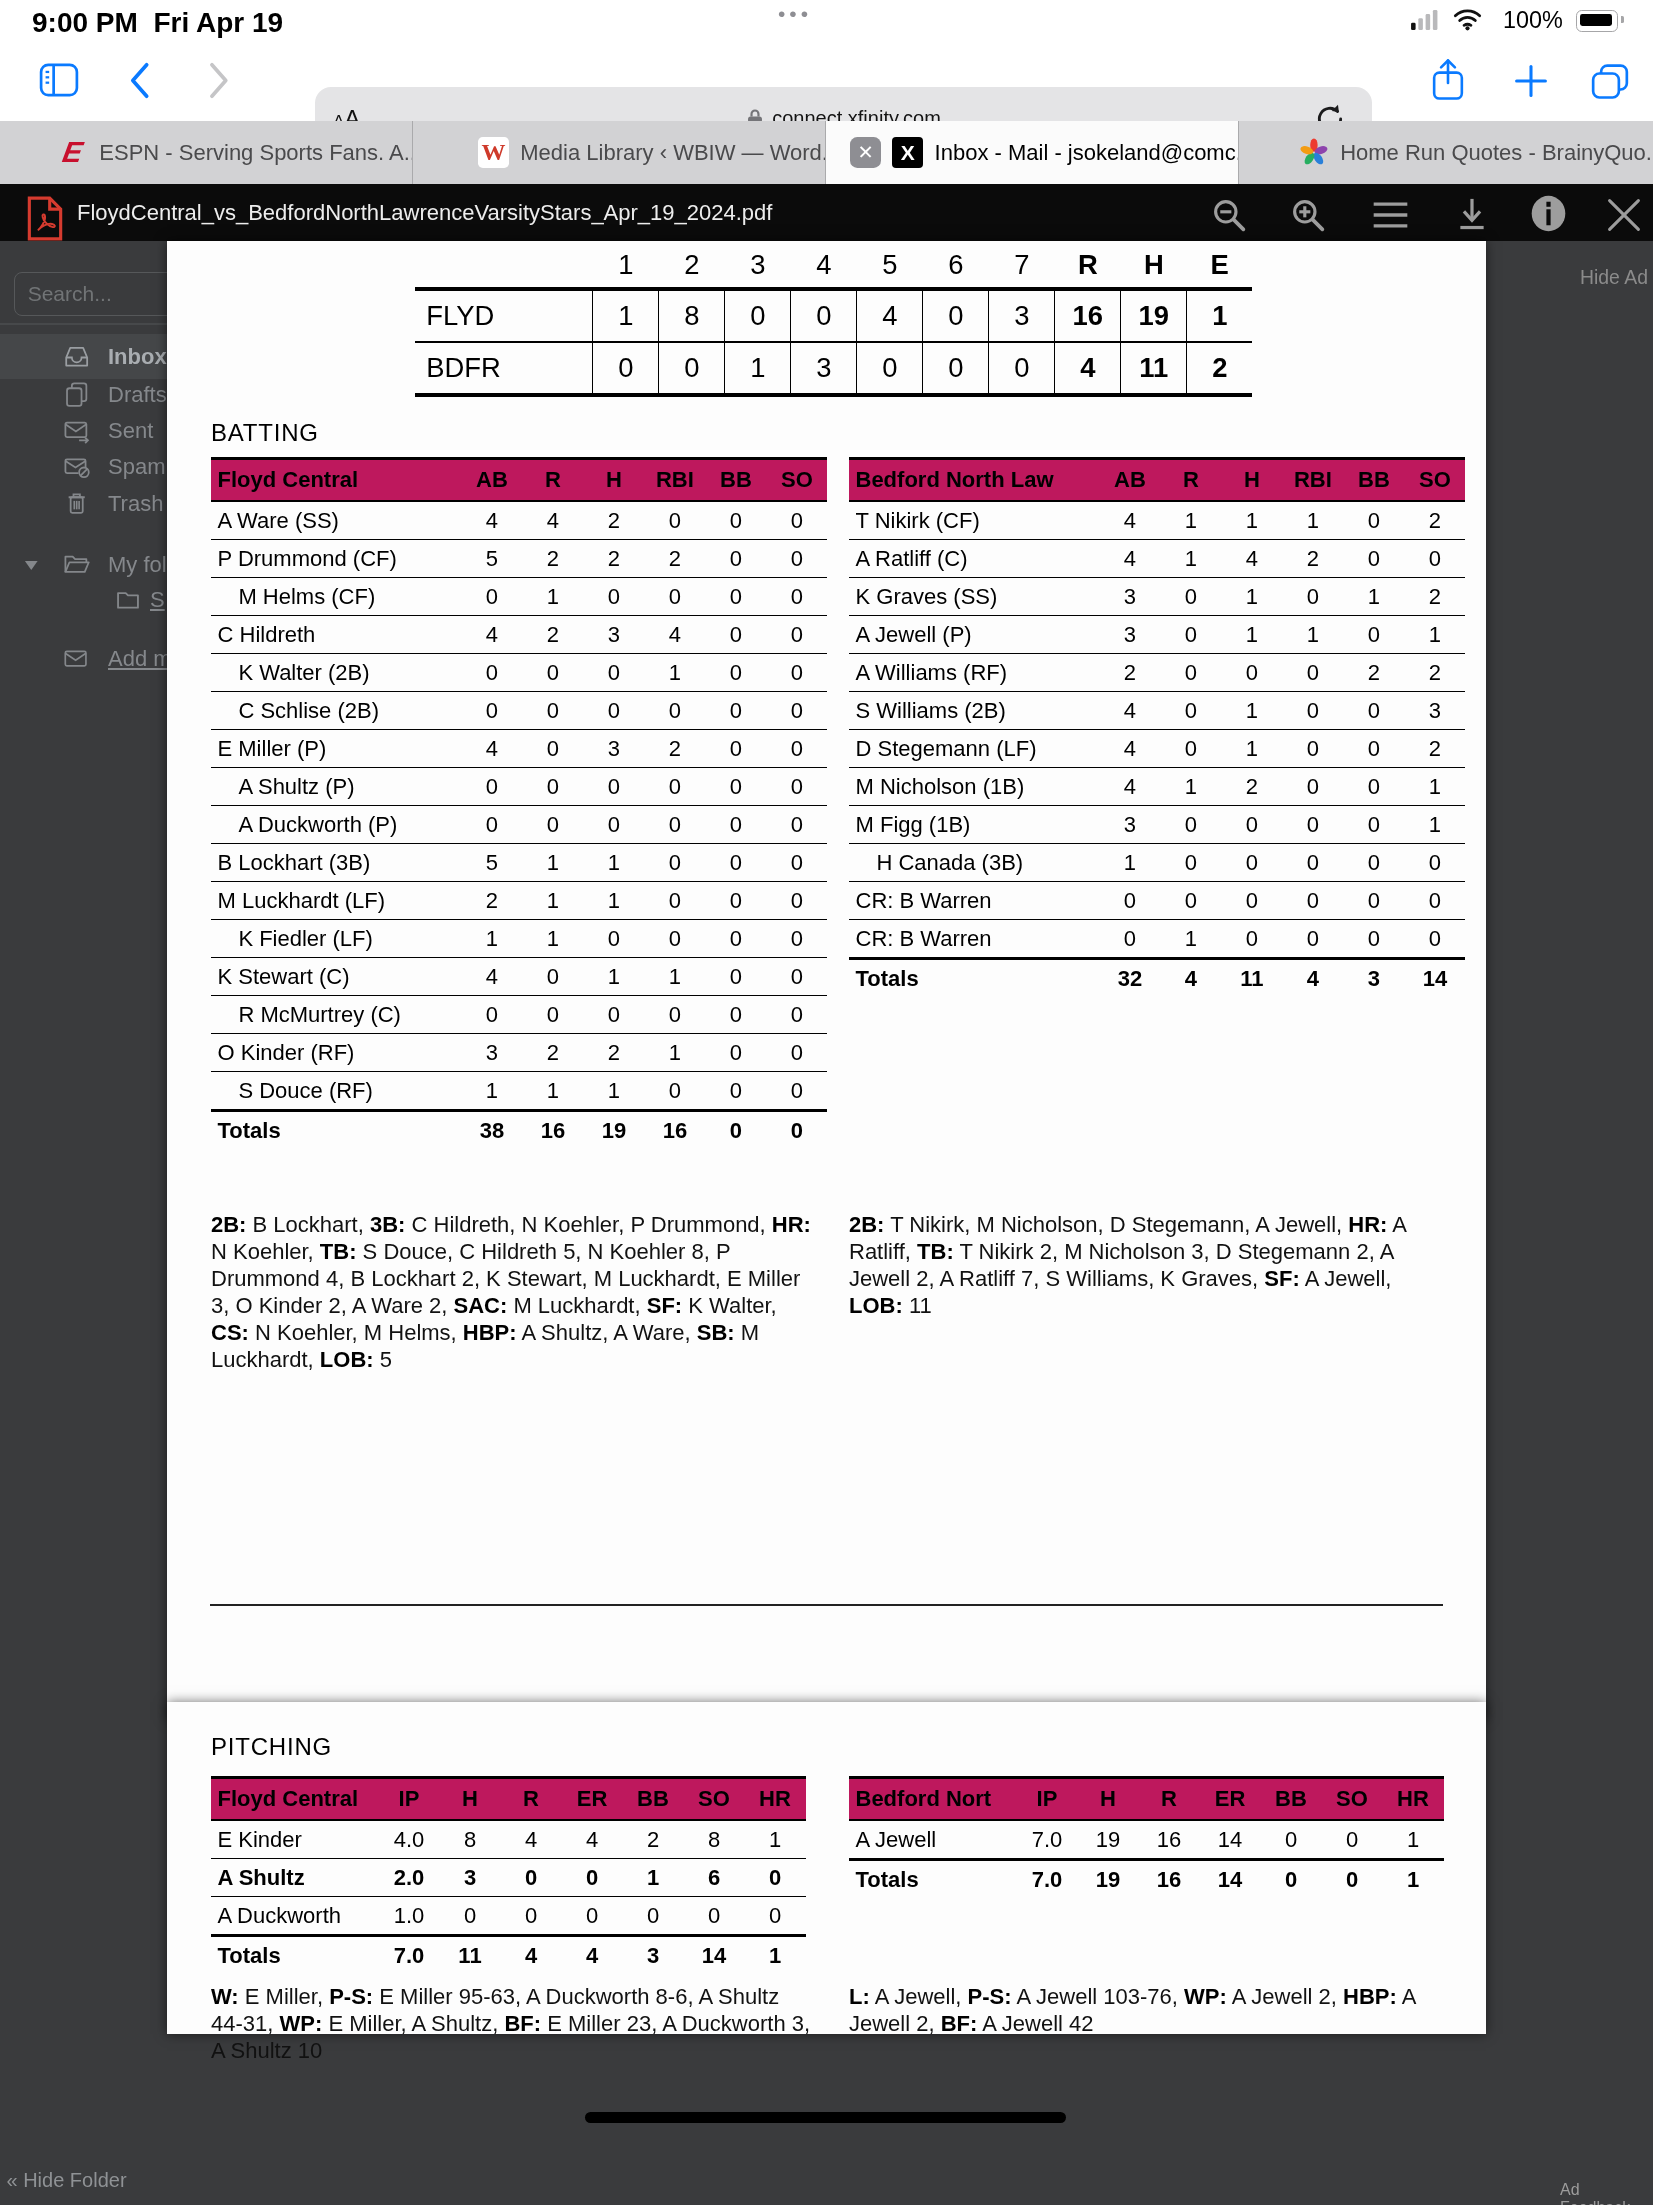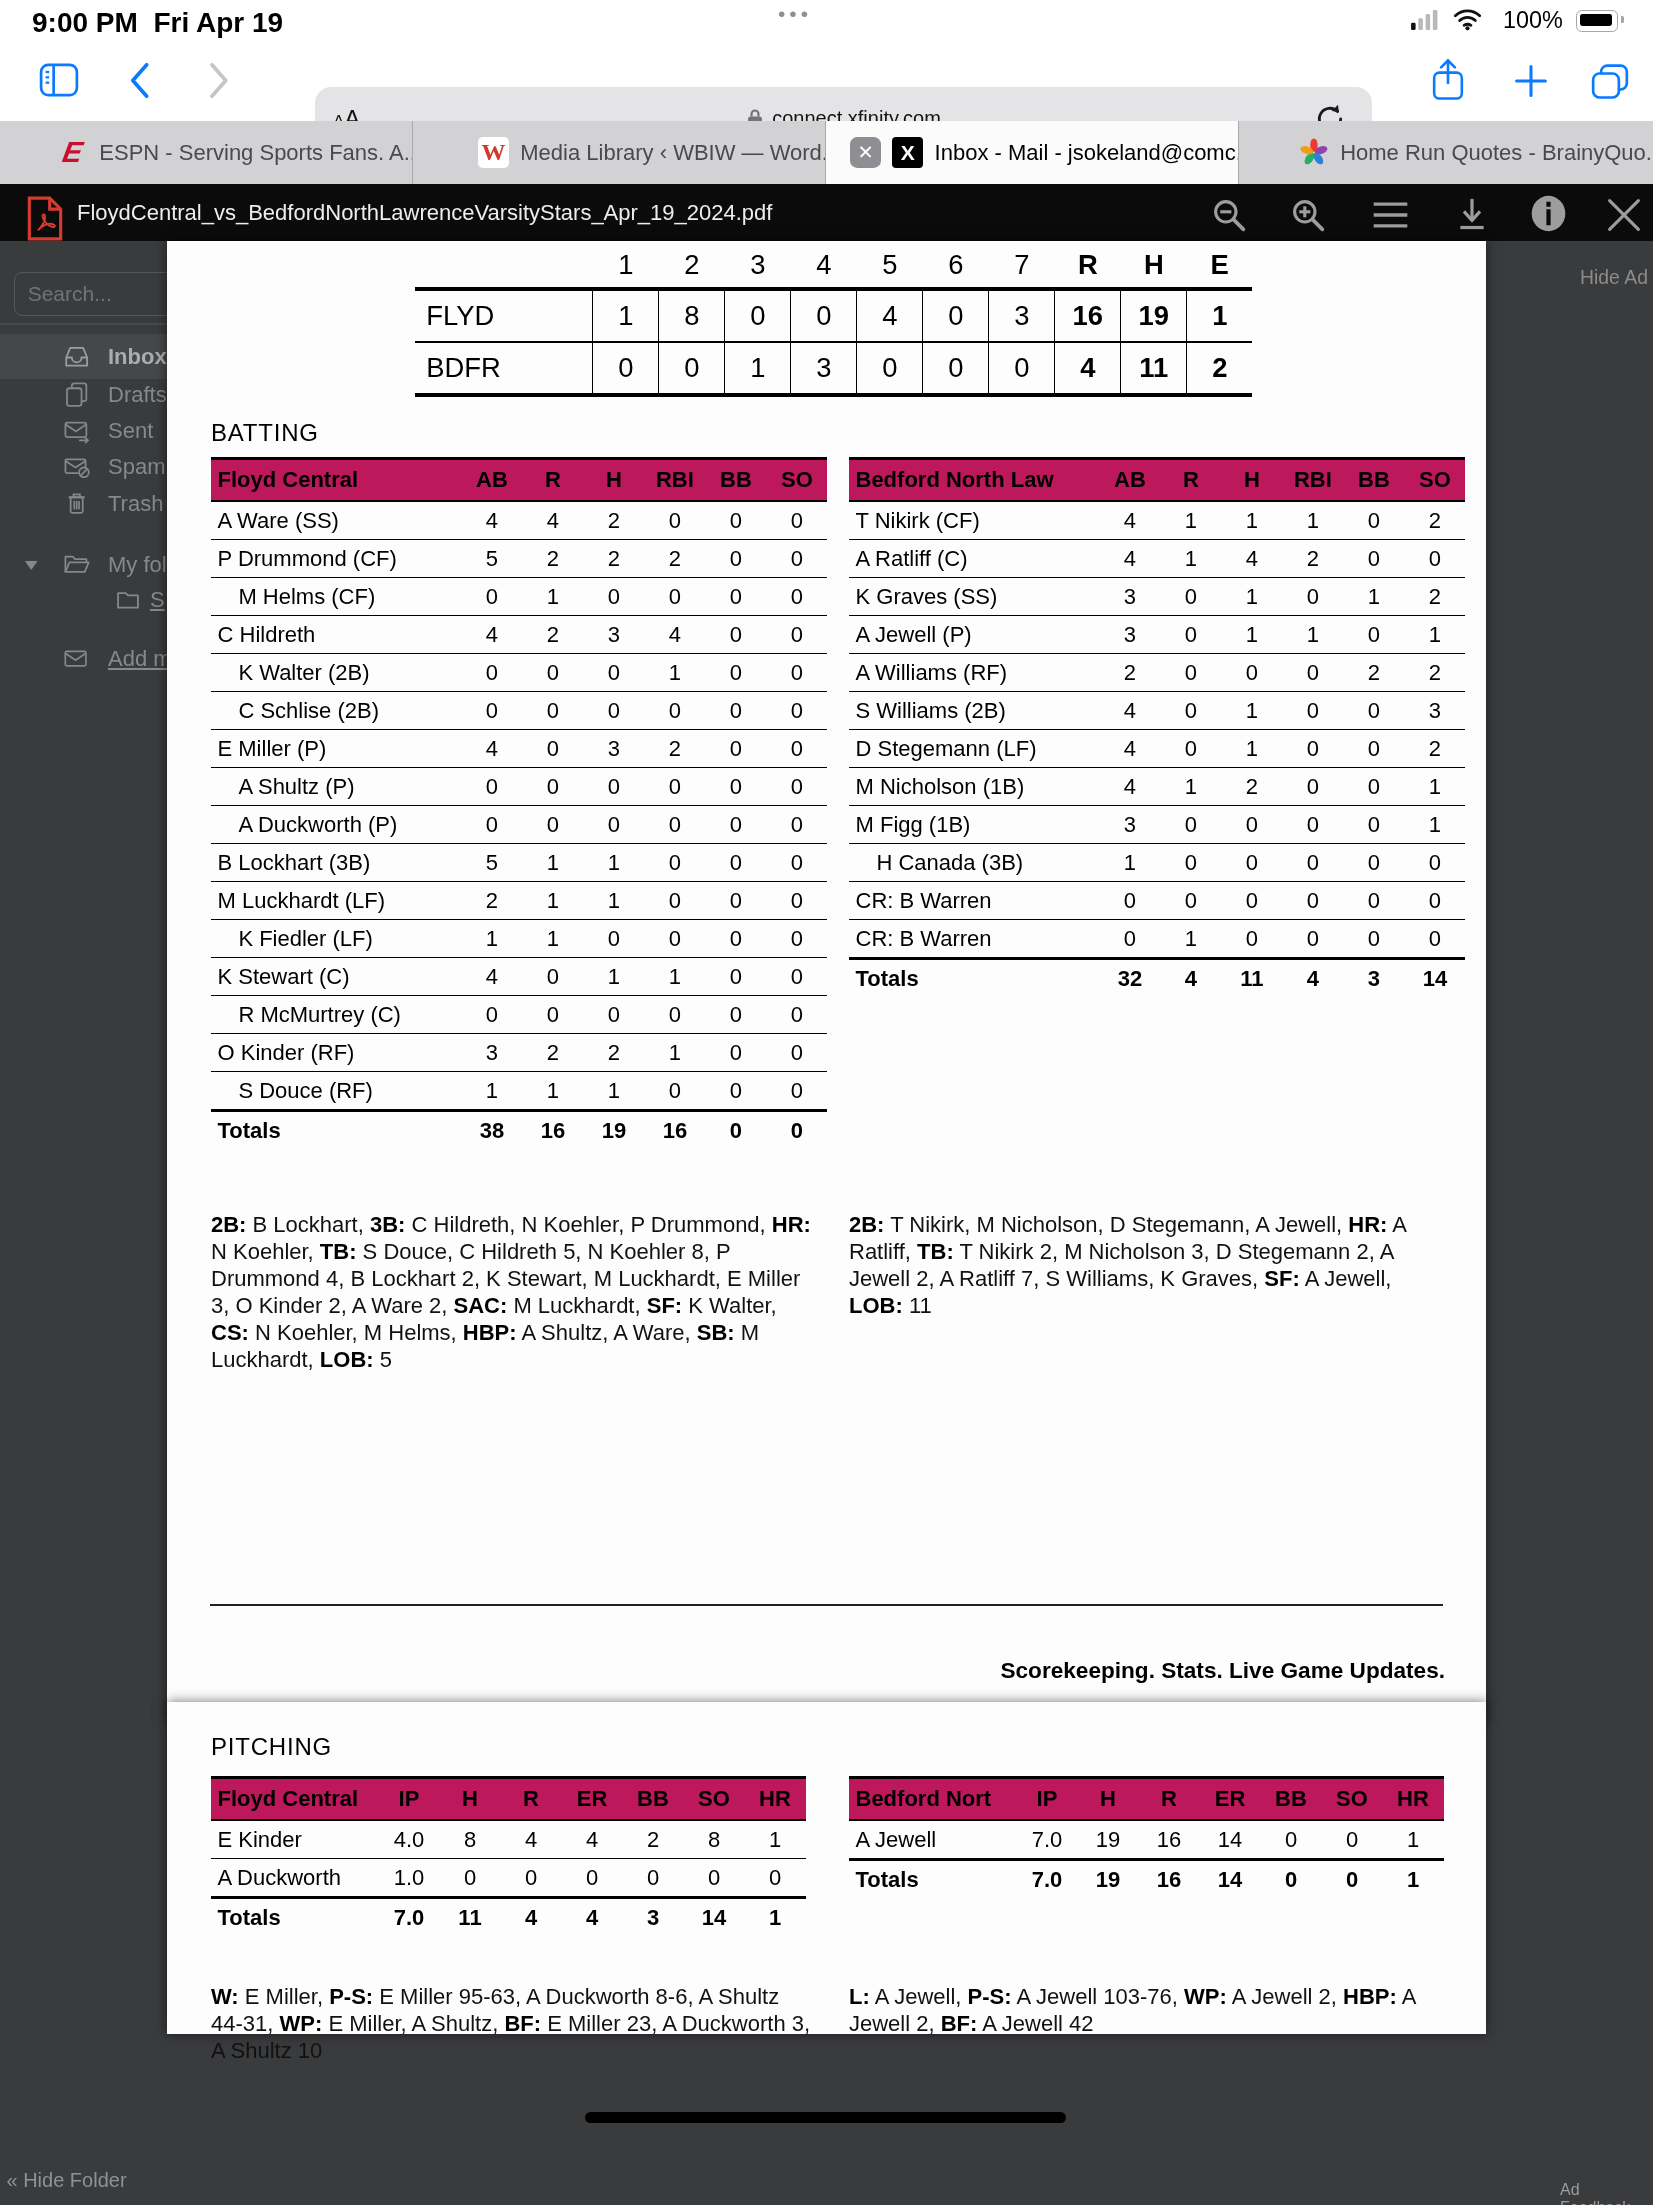--- a/index.html
+++ b/index.html
@@ -658,21 +658,20 @@
           <td>3</td>
           <td>14</td>
         </tr>
       </tbody>
     </table>
 
   <div class="notes" id="bnotes0" style="left:44px;top:970px;width:604px"><b>2B:</b> B Lockhart, <b>3B:</b> C Hildreth, N Koehler, P Drummond, <b>HR:</b> N Koehler, <b>TB:</b> S Douce, C Hildreth 5, N Koehler 8, P Drummond 4, B Lockhart 2, K Stewart, M Luckhardt, E Miller 3, O Kinder 2, A Ware 2, <b>SAC:</b> M Luckhardt, <b>SF:</b> K Walter, <b>CS:</b> N Koehler, M Helms, <b>HBP:</b> A Shultz, A Ware, <b>SB:</b> M Luckhardt, <b>LOB:</b> 5</div>
   <div class="notes" id="bnotes1" style="left:682px;top:970px;width:597px"><b>2B:</b> T Nikirk, M Nicholson, D Stegemann, A Jewell, <b>HR:</b> A Ratliff, <b>TB:</b> T Nikirk 2, M Nicholson 3, D Stegemann 2, A Jewell 2, A Ratliff 7, S Williams, K Graves, <b>SF:</b> A Jewell, <b>LOB:</b> 11</div>
 
   <div id="rule1"></div>
-  <div id="tagline">Scorekeeping. Stats. Live Game Updates.</div>
 </div>
 
 <div class="abs page" id="page2">
   <div class="sec-title" style="left:44px;top:31px">PITCHING</div>
   <table class="stat pit" id="pit0" style="left:44px;top:74px">
       <tbody>
         <tr class="sh">
           <td class="name">Floyd Central</td>
           <td>IP</td>
           <td>H</td>
@@ -685,20 +684,30 @@
         <tr>
           <td class="name">E Kinder</td>
           <td>4.0</td>
           <td>8</td>
           <td>4</td>
           <td>4</td>
           <td>2</td>
           <td>8</td>
           <td>1</td>
         </tr>
+        <tr class="boldrow">
+          <td class="name">A Shultz</td>
+          <td>2.0</td>
+          <td>3</td>
+          <td>0</td>
+          <td>0</td>
+          <td>1</td>
+          <td>6</td>
+          <td>0</td>
+        </tr>
         <tr class="lastp">
           <td class="name">A Duckworth</td>
           <td>1.0</td>
           <td>0</td>
           <td>0</td>
           <td>0</td>
           <td>0</td>
           <td>0</td>
           <td>0</td>
         </tr>

